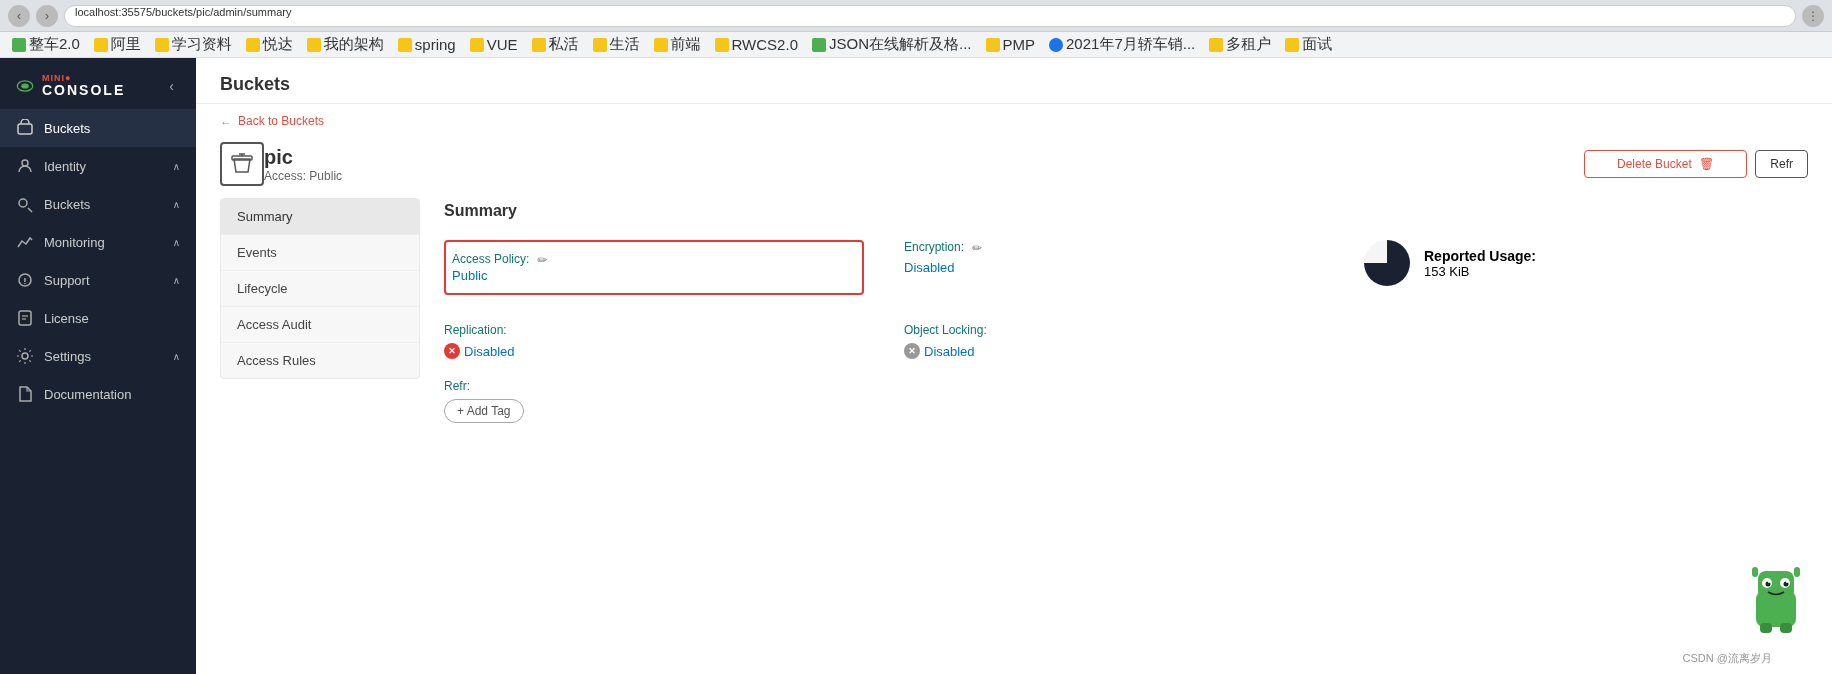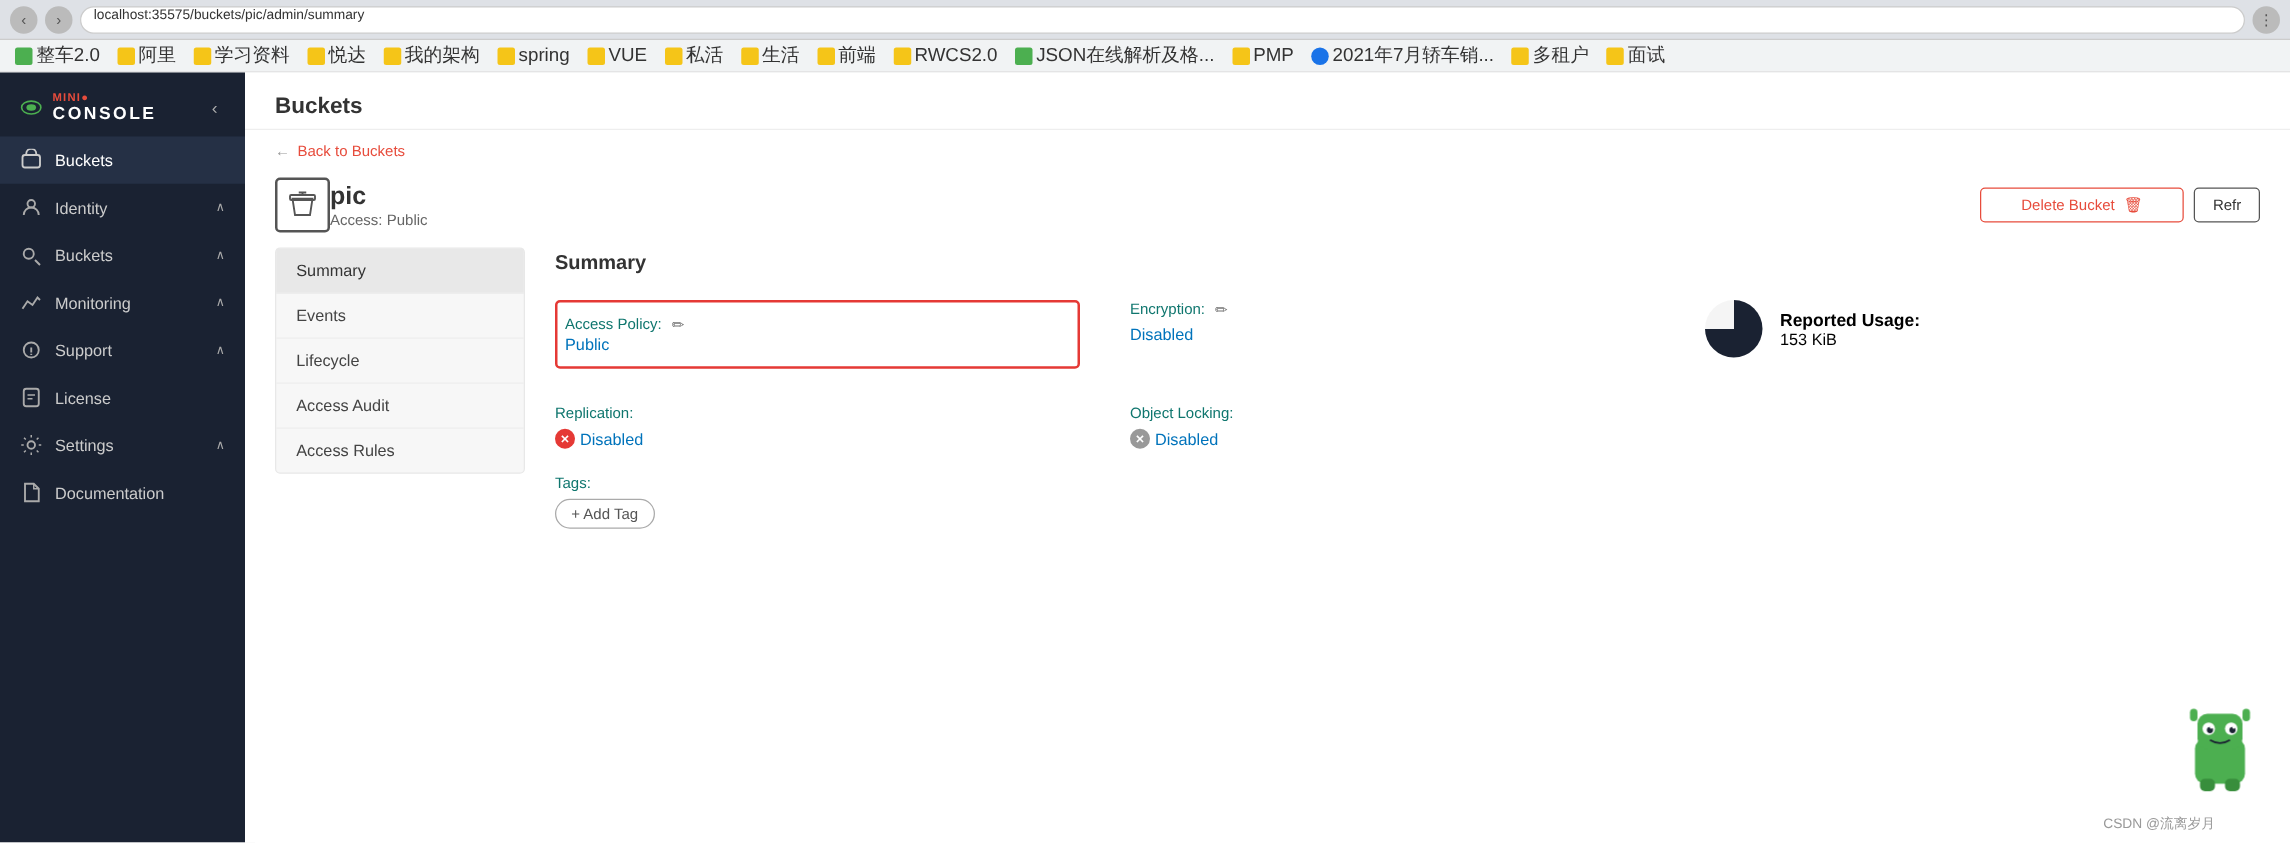--- a/index.html
+++ b/index.html
@@ -486,21 +486,21 @@
             <span class="summary-label">Object Locking:</span>
             <div class="disabled-badge">
               <span class="x-icon">✕</span>
               <a class="summary-link">Disabled</a>
             </div>
           </div>
 
           <div></div>
 
           <div class="summary-section" style="grid-column:1;">
-            <span class="summary-label">Tags:</span>
+            <span class="summary-label">Refr:</span>
             <div>
               <button class="btn-add-tag">
                 <span>+ Add Tag</span>
               </button>
             </div>
           </div>
         </div>
       </div>
     </div>
   </main>

